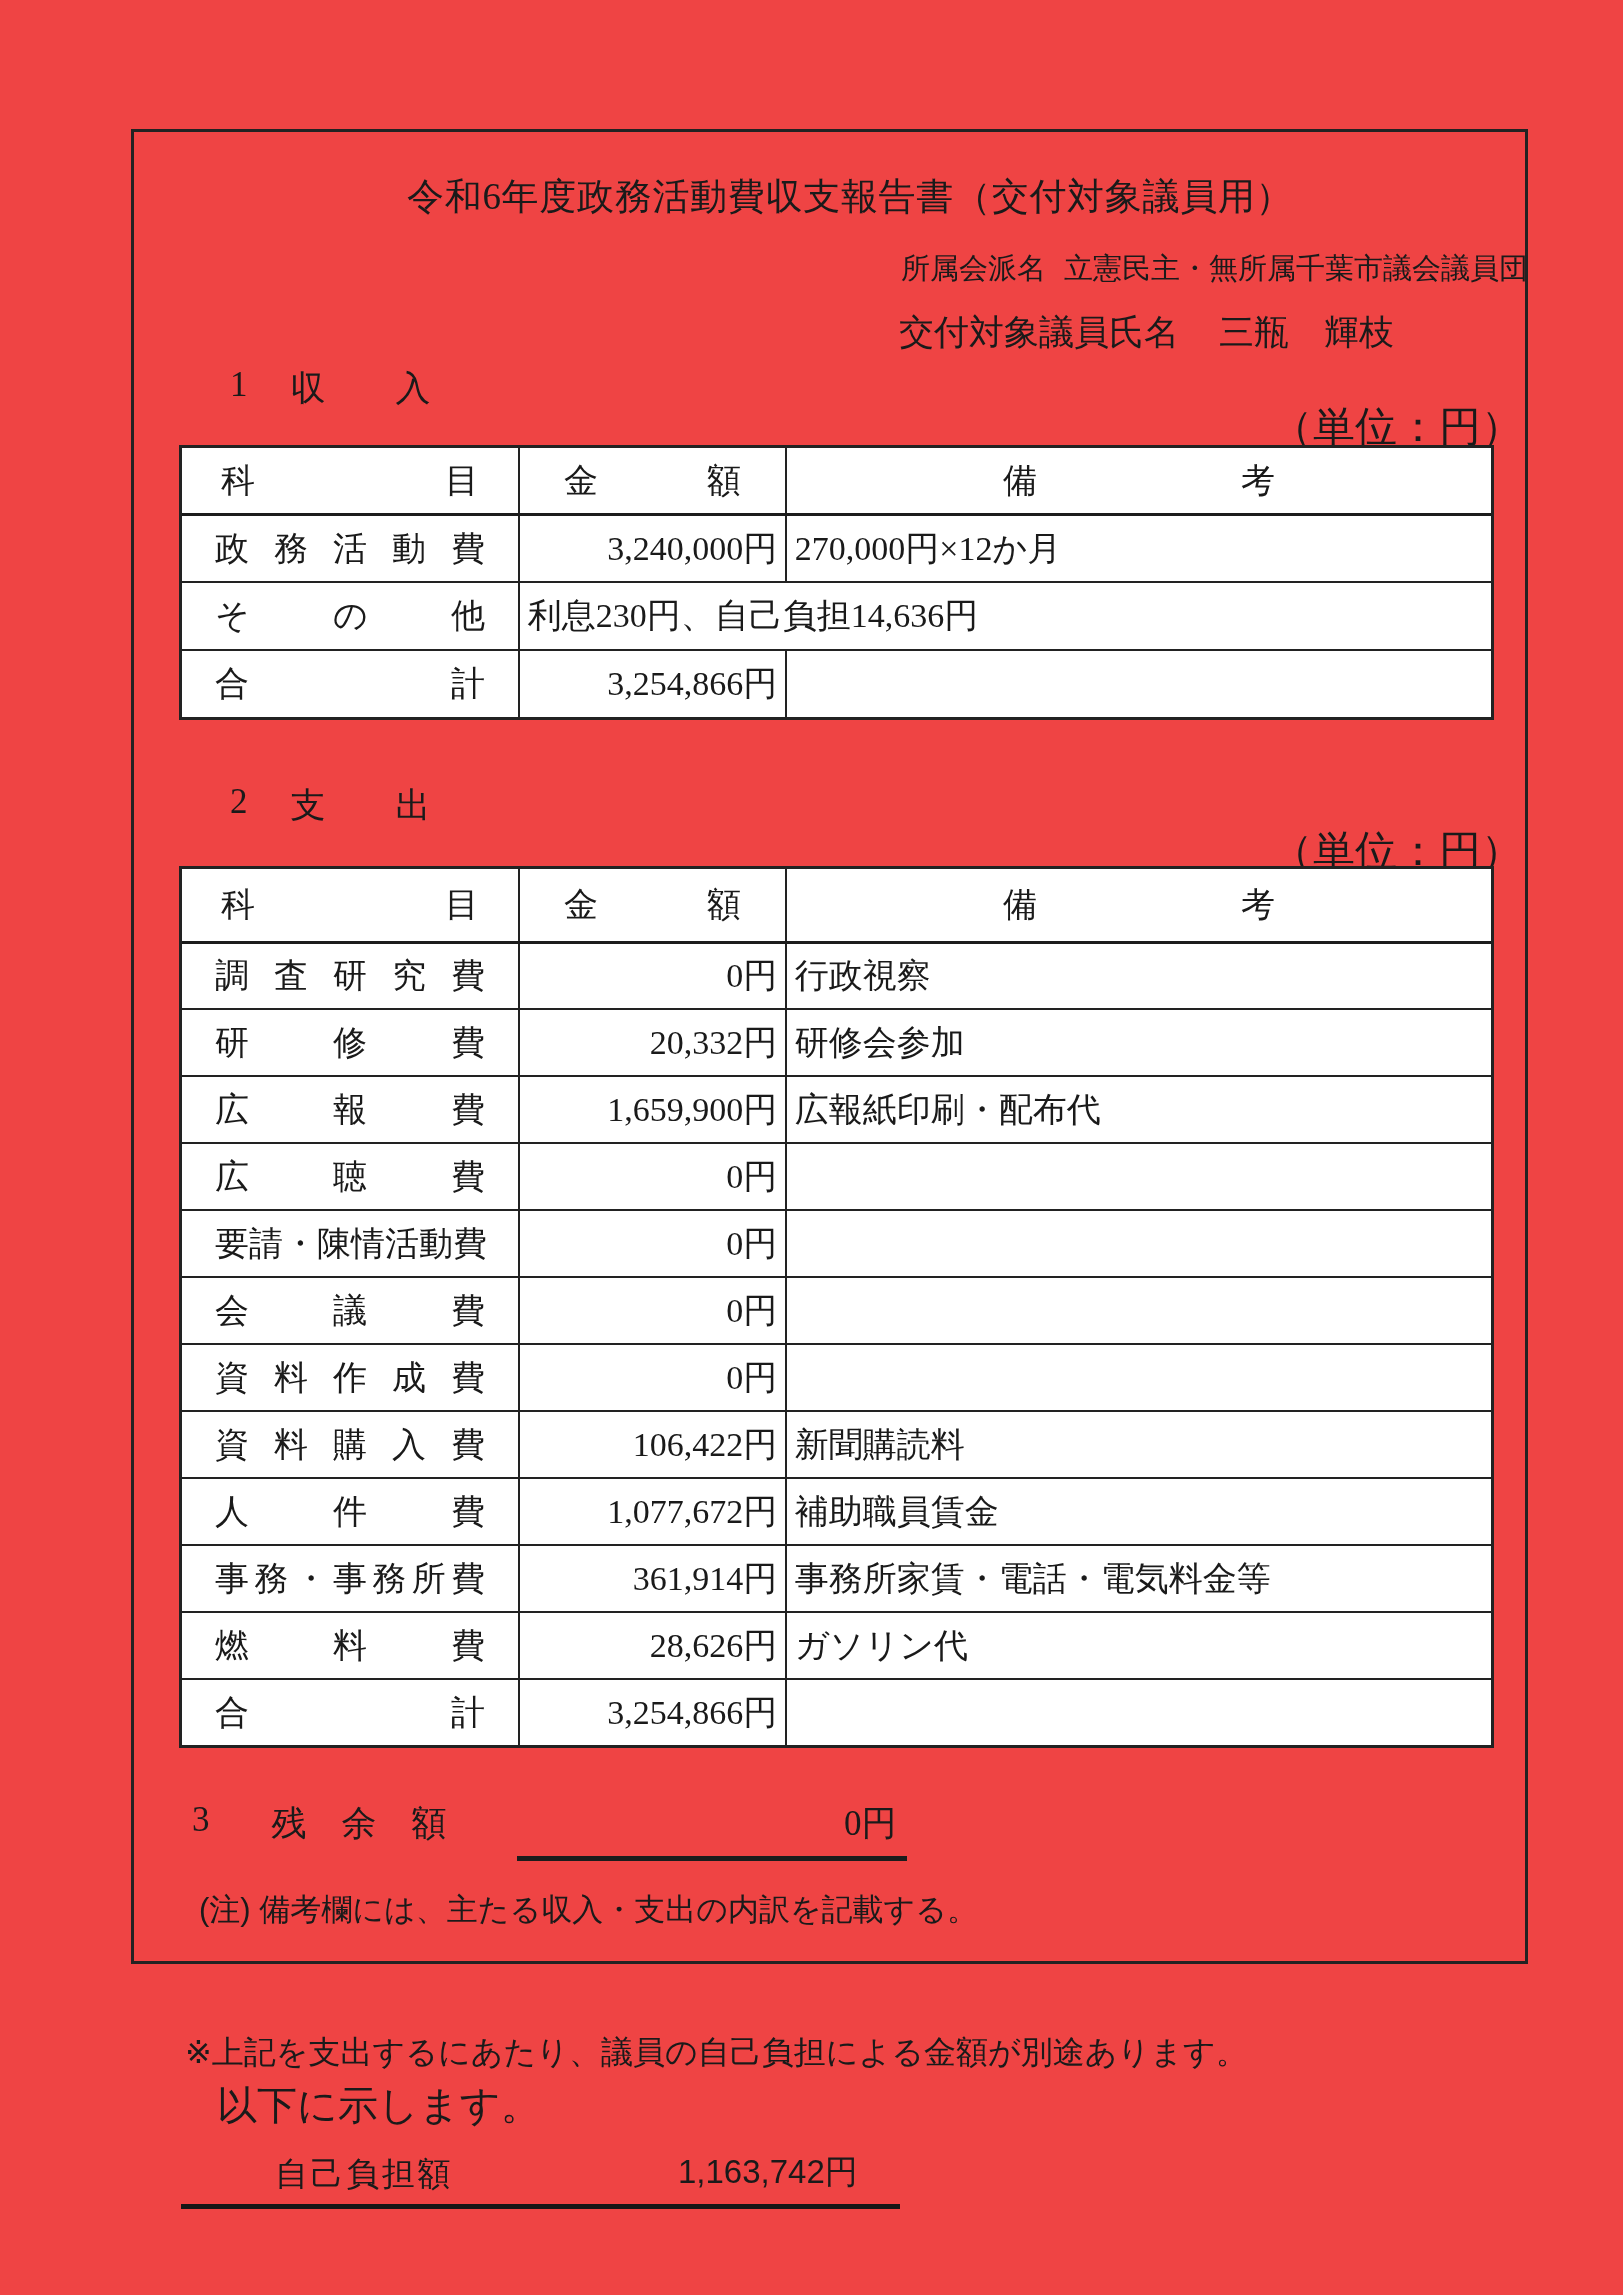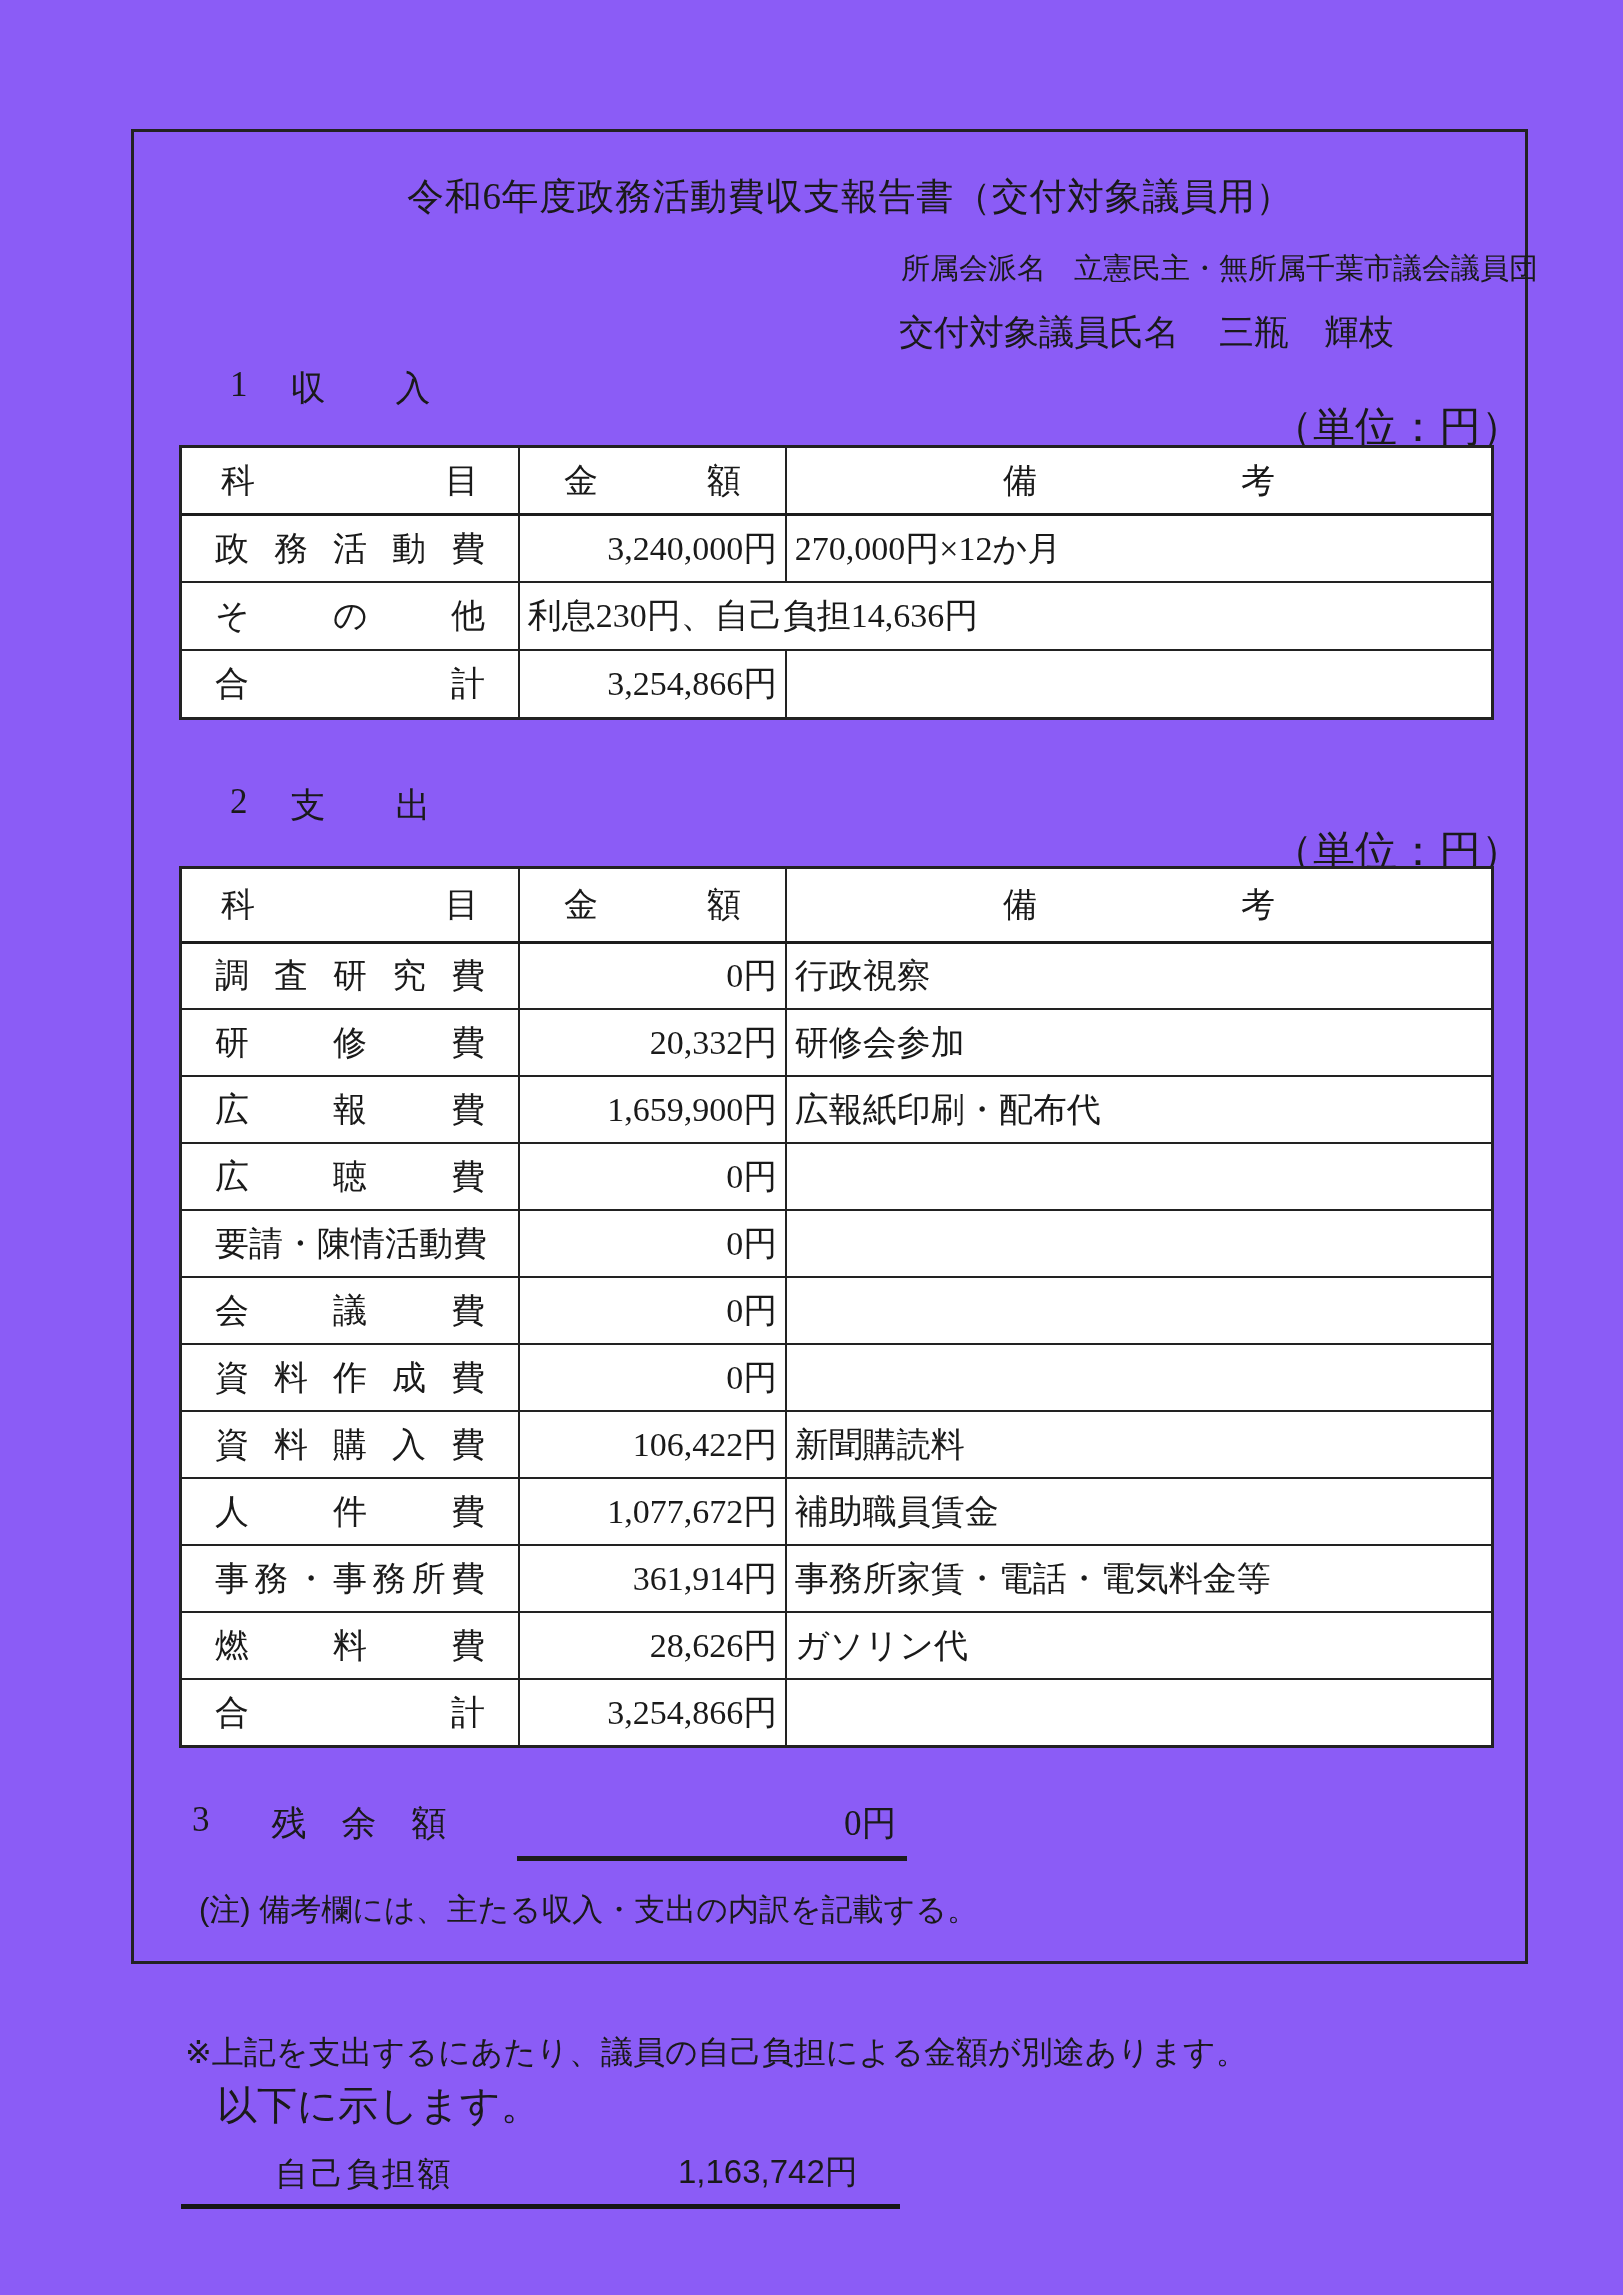--- a/index.html
+++ b/index.html
@@ -1,37 +1,37 @@
 <!DOCTYPE html>
 <html style="font-size:10.5px"><head>
 <meta charset="utf-8">
 <style>
   html,body{margin:0;padding:0;background:#ffffff;}
   .page{
     position:relative;
     width:1623px;height:2295px;
-    background:#8b5cf6;
+    background:#ef4444;
     font-family:"Liberation Serif","DejaVu Serif",serif;
     color:#1a1a1a;
     overflow:hidden;
   }
   
   .report-box{
     position:absolute;left:131px;top:129px;
     width:1397px;height:1835px;
     border:3.3px solid #222;
     box-sizing:border-box;
   }
   .doc-title{
     position:absolute;left:407px;top:172px;
     font-size:37px;letter-spacing:0.7px;white-space:nowrap;
   }
   .affiliation-line{
     position:absolute;left:901px;top:249px;
-    font-size:29px;display:flex;gap:28px;white-space:nowrap;
+    font-size:29px;display:flex;gap:18px;white-space:nowrap;
   }
   .member-line{
     position:absolute;left:899px;top:309px;
     font-size:35px;display:flex;gap:40px;white-space:nowrap;
   }
   .sec-heading{
     position:absolute;display:flex;gap:43px;
     font-size:35px;white-space:nowrap;
   }
   .unit-note{

